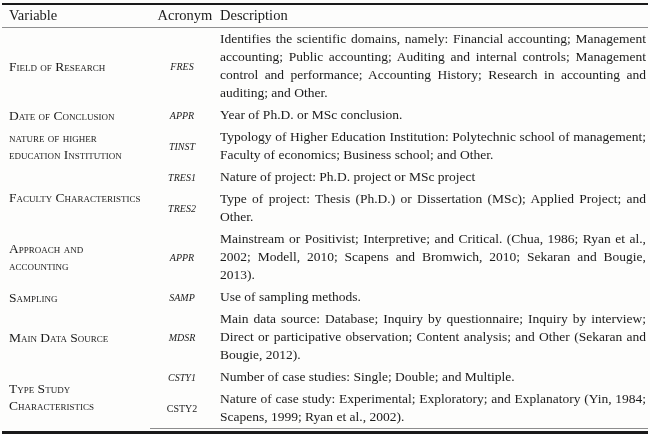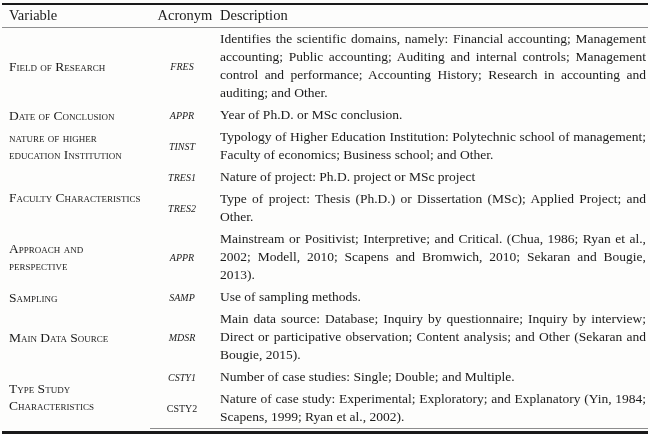--- a/index.html
+++ b/index.html
@@ -107,33 +107,33 @@
       <tr>
         <td class="variable" rowspan="2">Faculty Characteristics</td>
         <td class="acronym">TRES1</td>
         <td class="description">Nature of project: Ph.D. project or MSc project</td>
       </tr>
       <tr>
         <td class="acronym">TRES2</td>
         <td class="description">Type of project: Thesis (Ph.D.) or Dissertation (MSc); Applied Project; and Other.</td>
       </tr>
       <tr>
-        <td class="variable">Approach and perspective</td>
+        <td class="variable">Approach and accounting</td>
         <td class="acronym">APPR</td>
         <td class="description">Mainstream or Positivist; Interpretive; and Critical. (Chua, 1986; Ryan et al., 2002; Modell, 2010; Scapens and Bromwich, 2010; Sekaran and Bougie, 2013).</td>
       </tr>
       <tr>
         <td class="variable">Sampling</td>
         <td class="acronym">SAMP</td>
         <td class="description">Use of sampling methods.</td>
       </tr>
       <tr>
         <td class="variable">Main Data Source</td>
         <td class="acronym">MDSR</td>
-        <td class="description">Main data source: Database; Inquiry by questionnaire; Inquiry by interview; Direct or participative observation; Content analysis; and Other (Sekaran and Bougie, 2015).</td>
+        <td class="description">Main data source: Database; Inquiry by questionnaire; Inquiry by interview; Direct or participative observation; Content analysis; and Other (Sekaran and Bougie, 2012).</td>
       </tr>
       <tr>
         <td class="variable" rowspan="2">Type Study Characteristics</td>
         <td class="acronym">CSTY1</td>
         <td class="description">Number of case studies: Single; Double; and Multiple.</td>
       </tr>
       <tr class="last-row">
         <td class="acronym roman">CSTY2</td>
         <td class="description">Nature of case study: Experimental; Exploratory; and Explanatory (Yin, 1984; Scapens, 1999; Ryan et al., 2002).</td>
       </tr>

